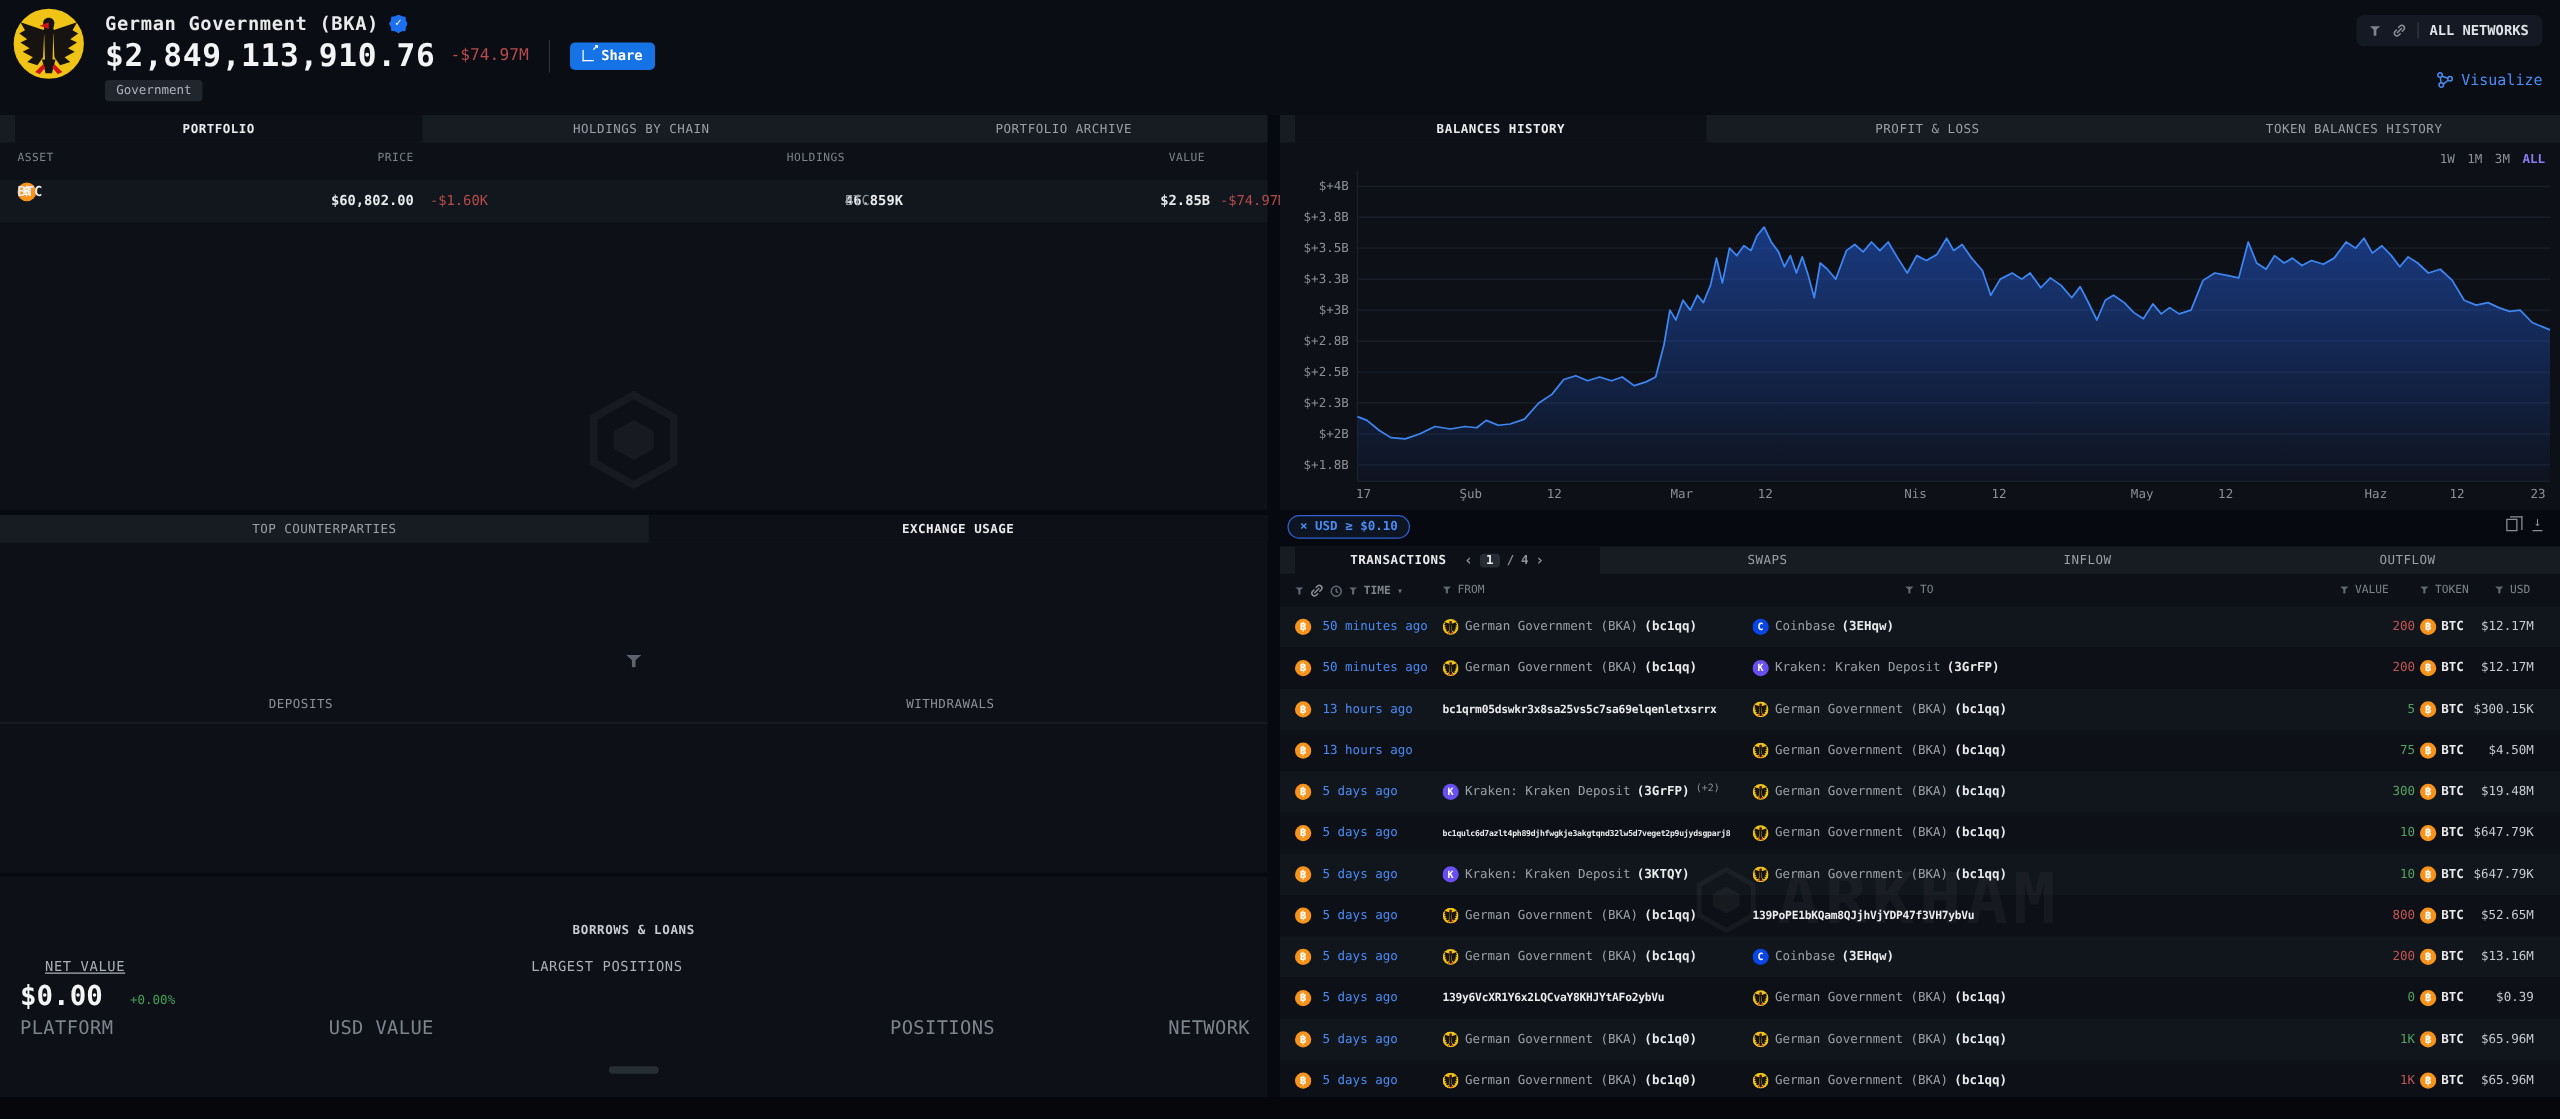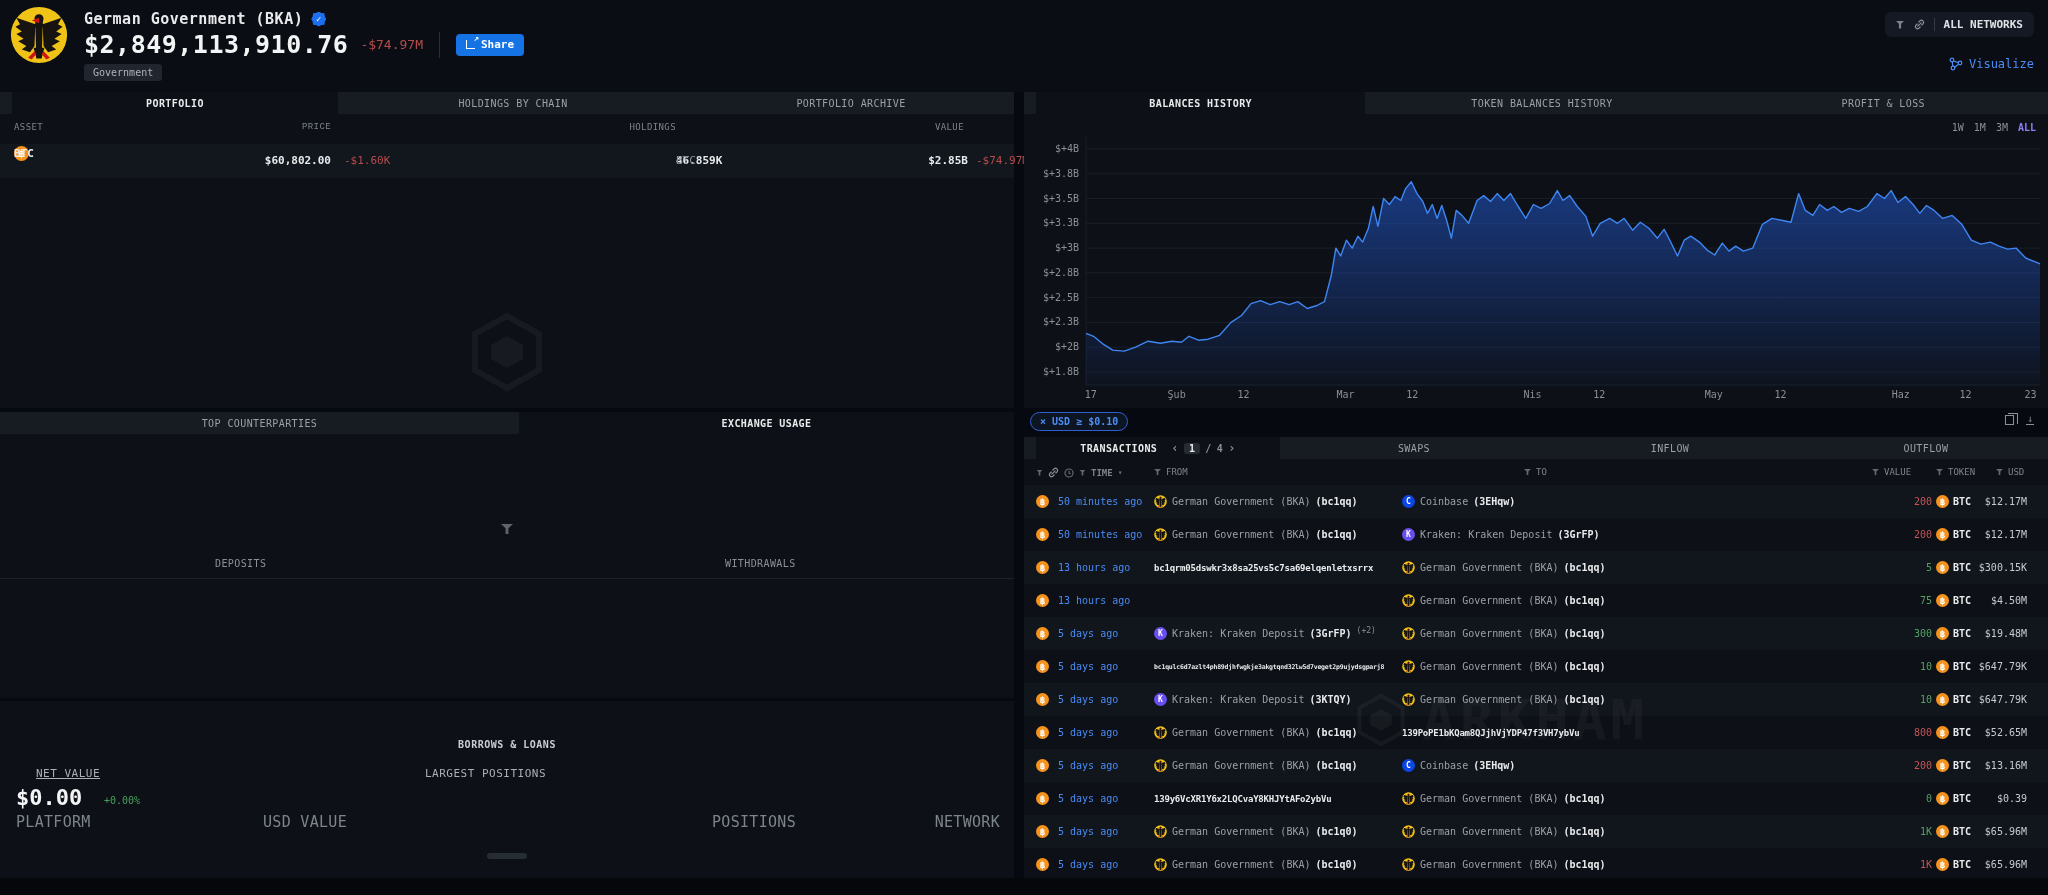--- a/index.html
+++ b/index.html
@@ -49,21 +49,21 @@
   .tab { flex:1; display:flex; align-items:center; justify-content:center; gap:6px; font-size:10px;
     letter-spacing:.4px; color:#99a0a7; cursor:pointer;margin-left:12px; }
   .tab.active { background:#0d1016; color:#e8eaec; font-weight:bold; }
 
   
   .pf-head span, .pf-row span { position:absolute; }
   .pf-head { position:absolute; left:0; top:30px; width:100%; height:16px; font-size:9px; color:#7d848b; letter-spacing:.4px; }
   .pf-row { position:absolute; left:0; top:52px; width:100%; height:34px; background:#12161d; font-size:11px; }
   .pf-row .cell-y { top:10px; }
   .c-asset { left:14px; display:flex; align-items:center; gap:6px; font-weight:bold; }
-  .c-price-h { right:683px;font-family:Liberation Mono, monospace; } .c-hold-h { right:338px; } .c-val-h { right:50px; }
+  .c-price-h { right:683px; } .c-hold-h { right:338px; } .c-val-h { right:50px; }
   .c-price { left:160px; width:171px; text-align:right; font-weight:bold; }
   .c-price-chg { left:344px; color:#b84c4c; }
   .c-hold { left:480px; width:196px; text-align:right; font-weight:bold; }
   .c-hold .unit { color:#8b9197; font-weight:normal; }
   .c-val { left:700px; width:268px; text-align:right; font-weight:bold; }
   .c-val-chg { left:976px; color:#b84c4c; }
   .coin-ic { display:inline-flex; width:15px; height:15px; border-radius:50%; background:#f7931a; color:#fff;
     font-size:10px; font-weight:bold; align-items:center; justify-content:center; flex:none; }
   .coin-ic.small { width:13px; height:13px; font-size:9px; }
   .wm-hex { position:absolute; opacity:.05; }
@@ -234,24 +234,24 @@
       <use href="#hexlogo"></use>
     </svg>
 </div>
 
 <div class="panel" style="left:1024px;top:92px;width:1024px;height:316px;">
   <div class="tabbar">
     <div class="tab active">
         <span>BALANCES HISTORY</span>
       </div>
     <div class="tab">
+        <span>PROFIT &amp; LOSS</span>
+      </div>
+    <div class="tab">
         <span>TOKEN BALANCES HISTORY</span>
-      </div>
-    <div class="tab">
-        <span>PROFIT &amp; LOSS</span>
       </div>
   </div>
   <div class="ranges">
     <span class="rg">1W</span>
     <span class="rg">1M</span>
     <span class="rg">3M</span>
     <span class="rg active">ALL</span>
   </div>
   <svg id="balances-chart" width="1024" height="294">
       <defs>

